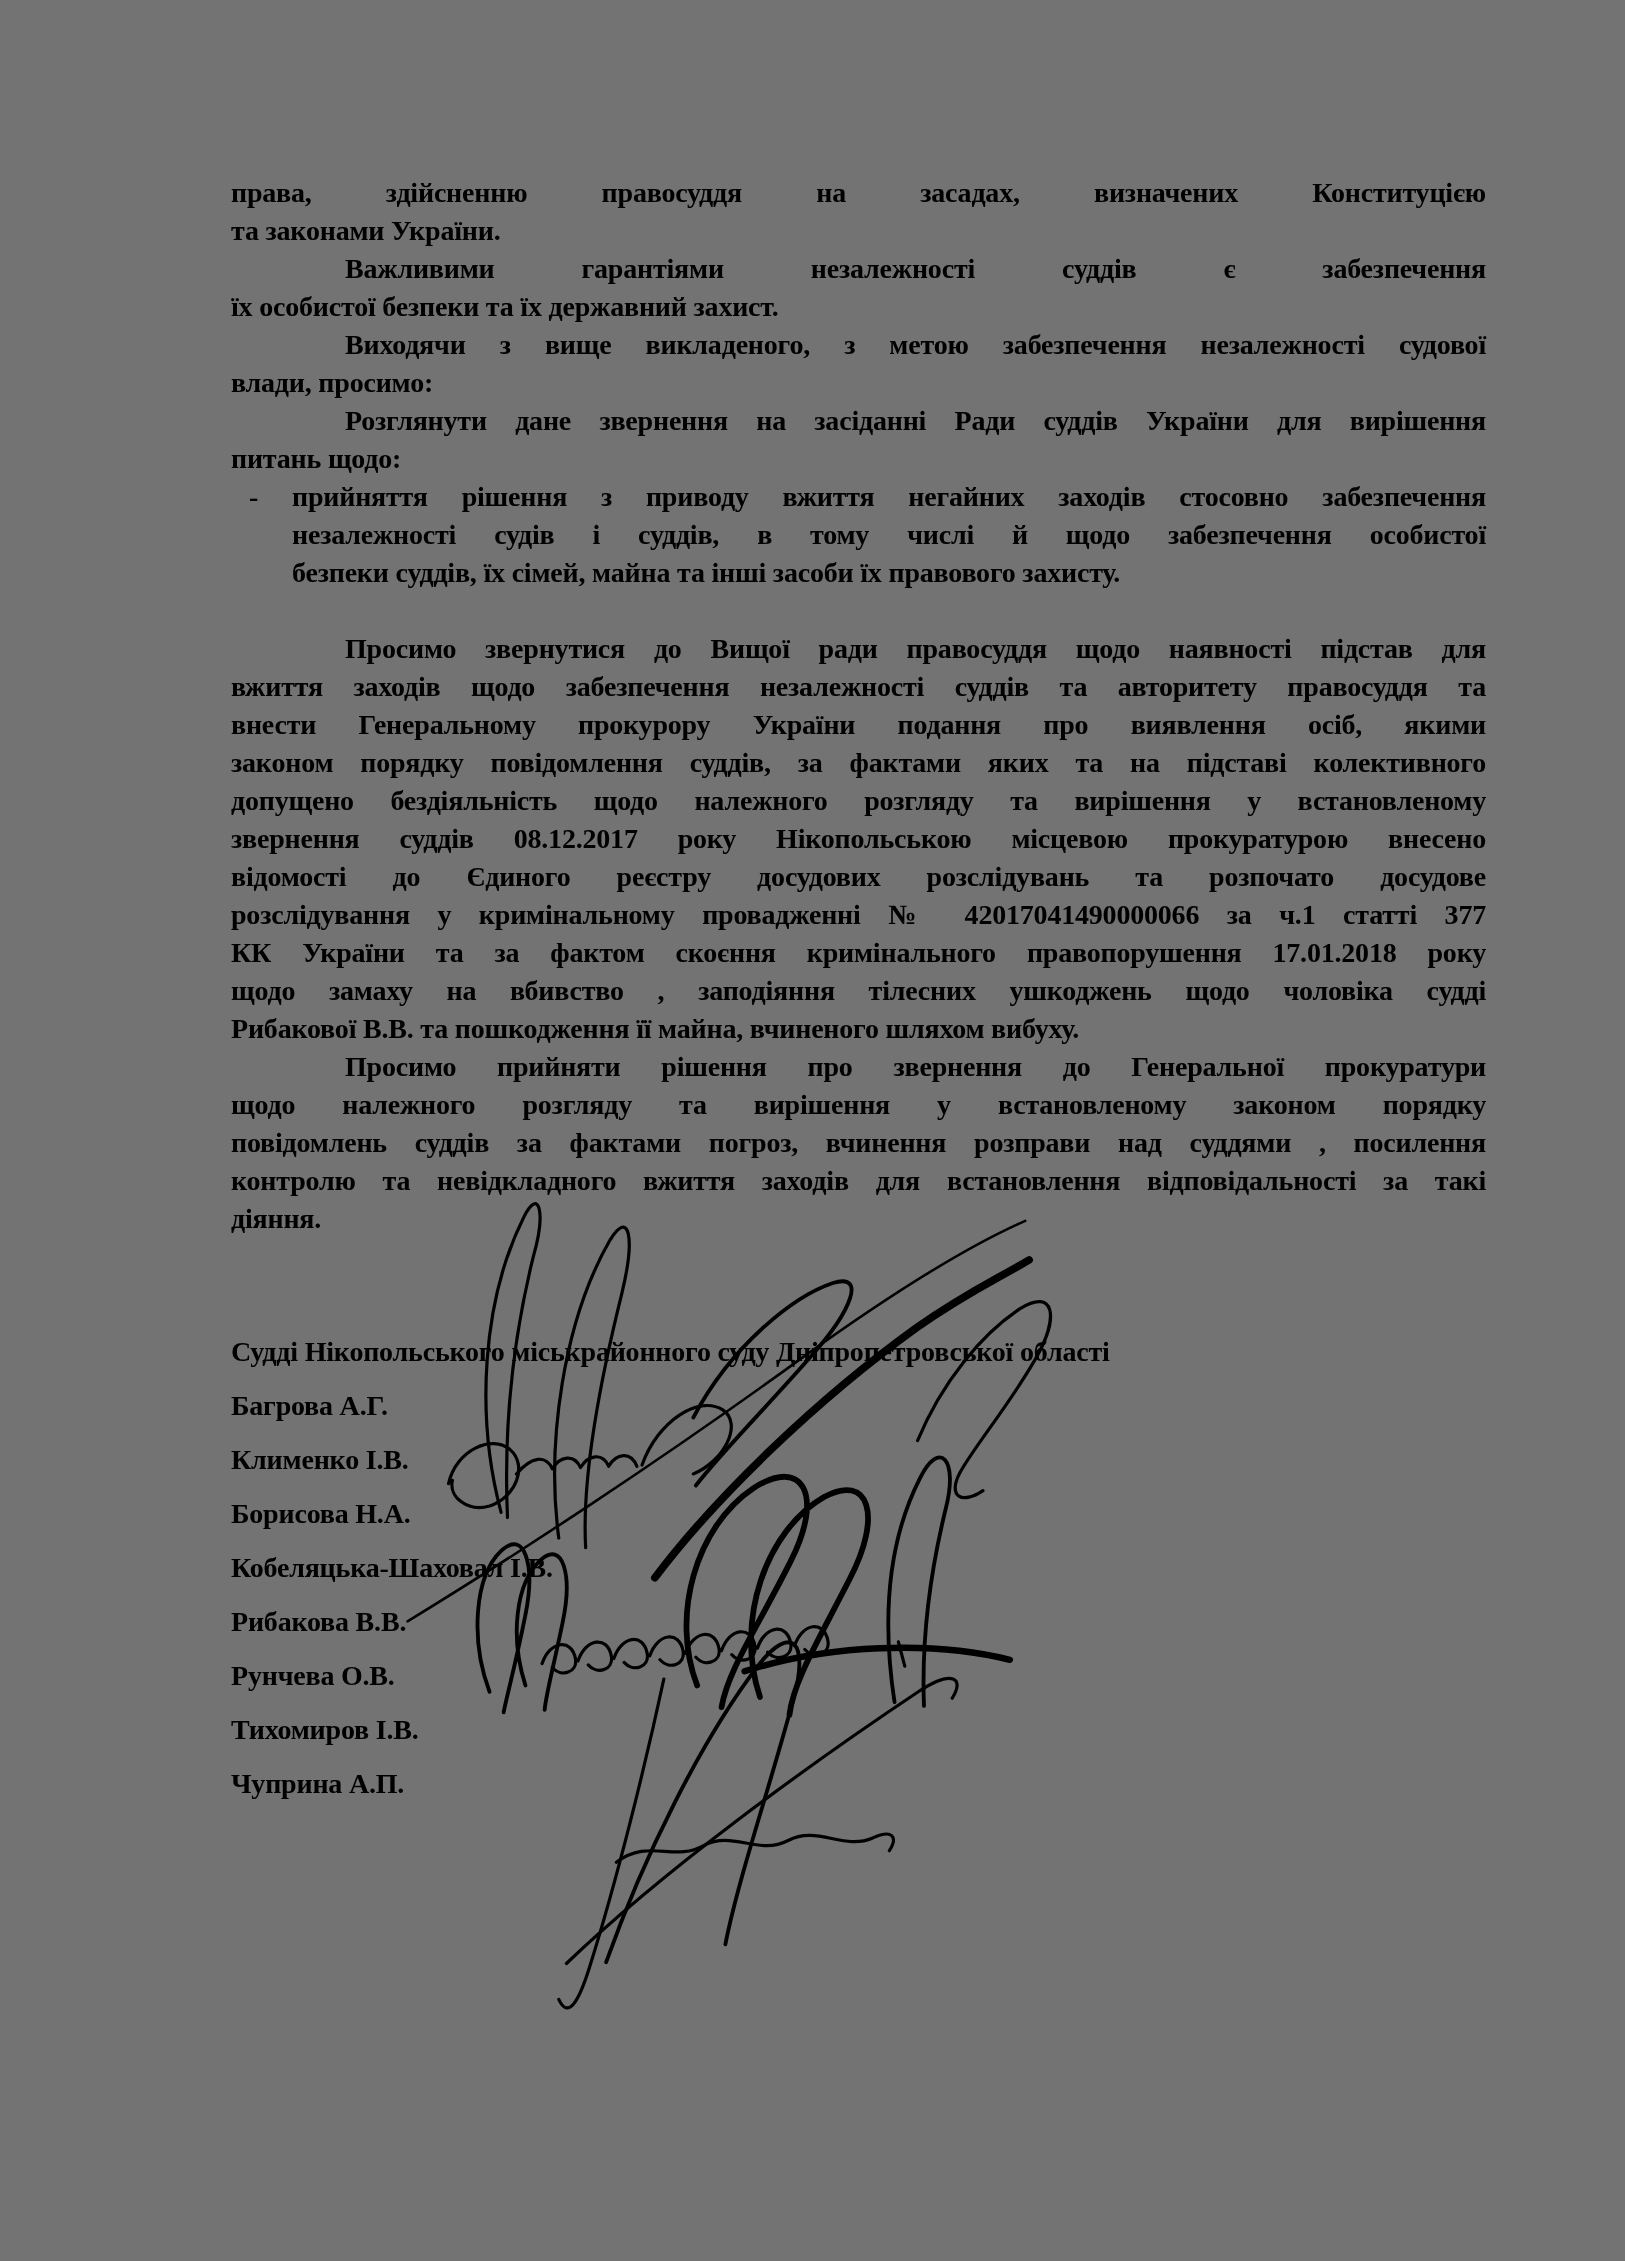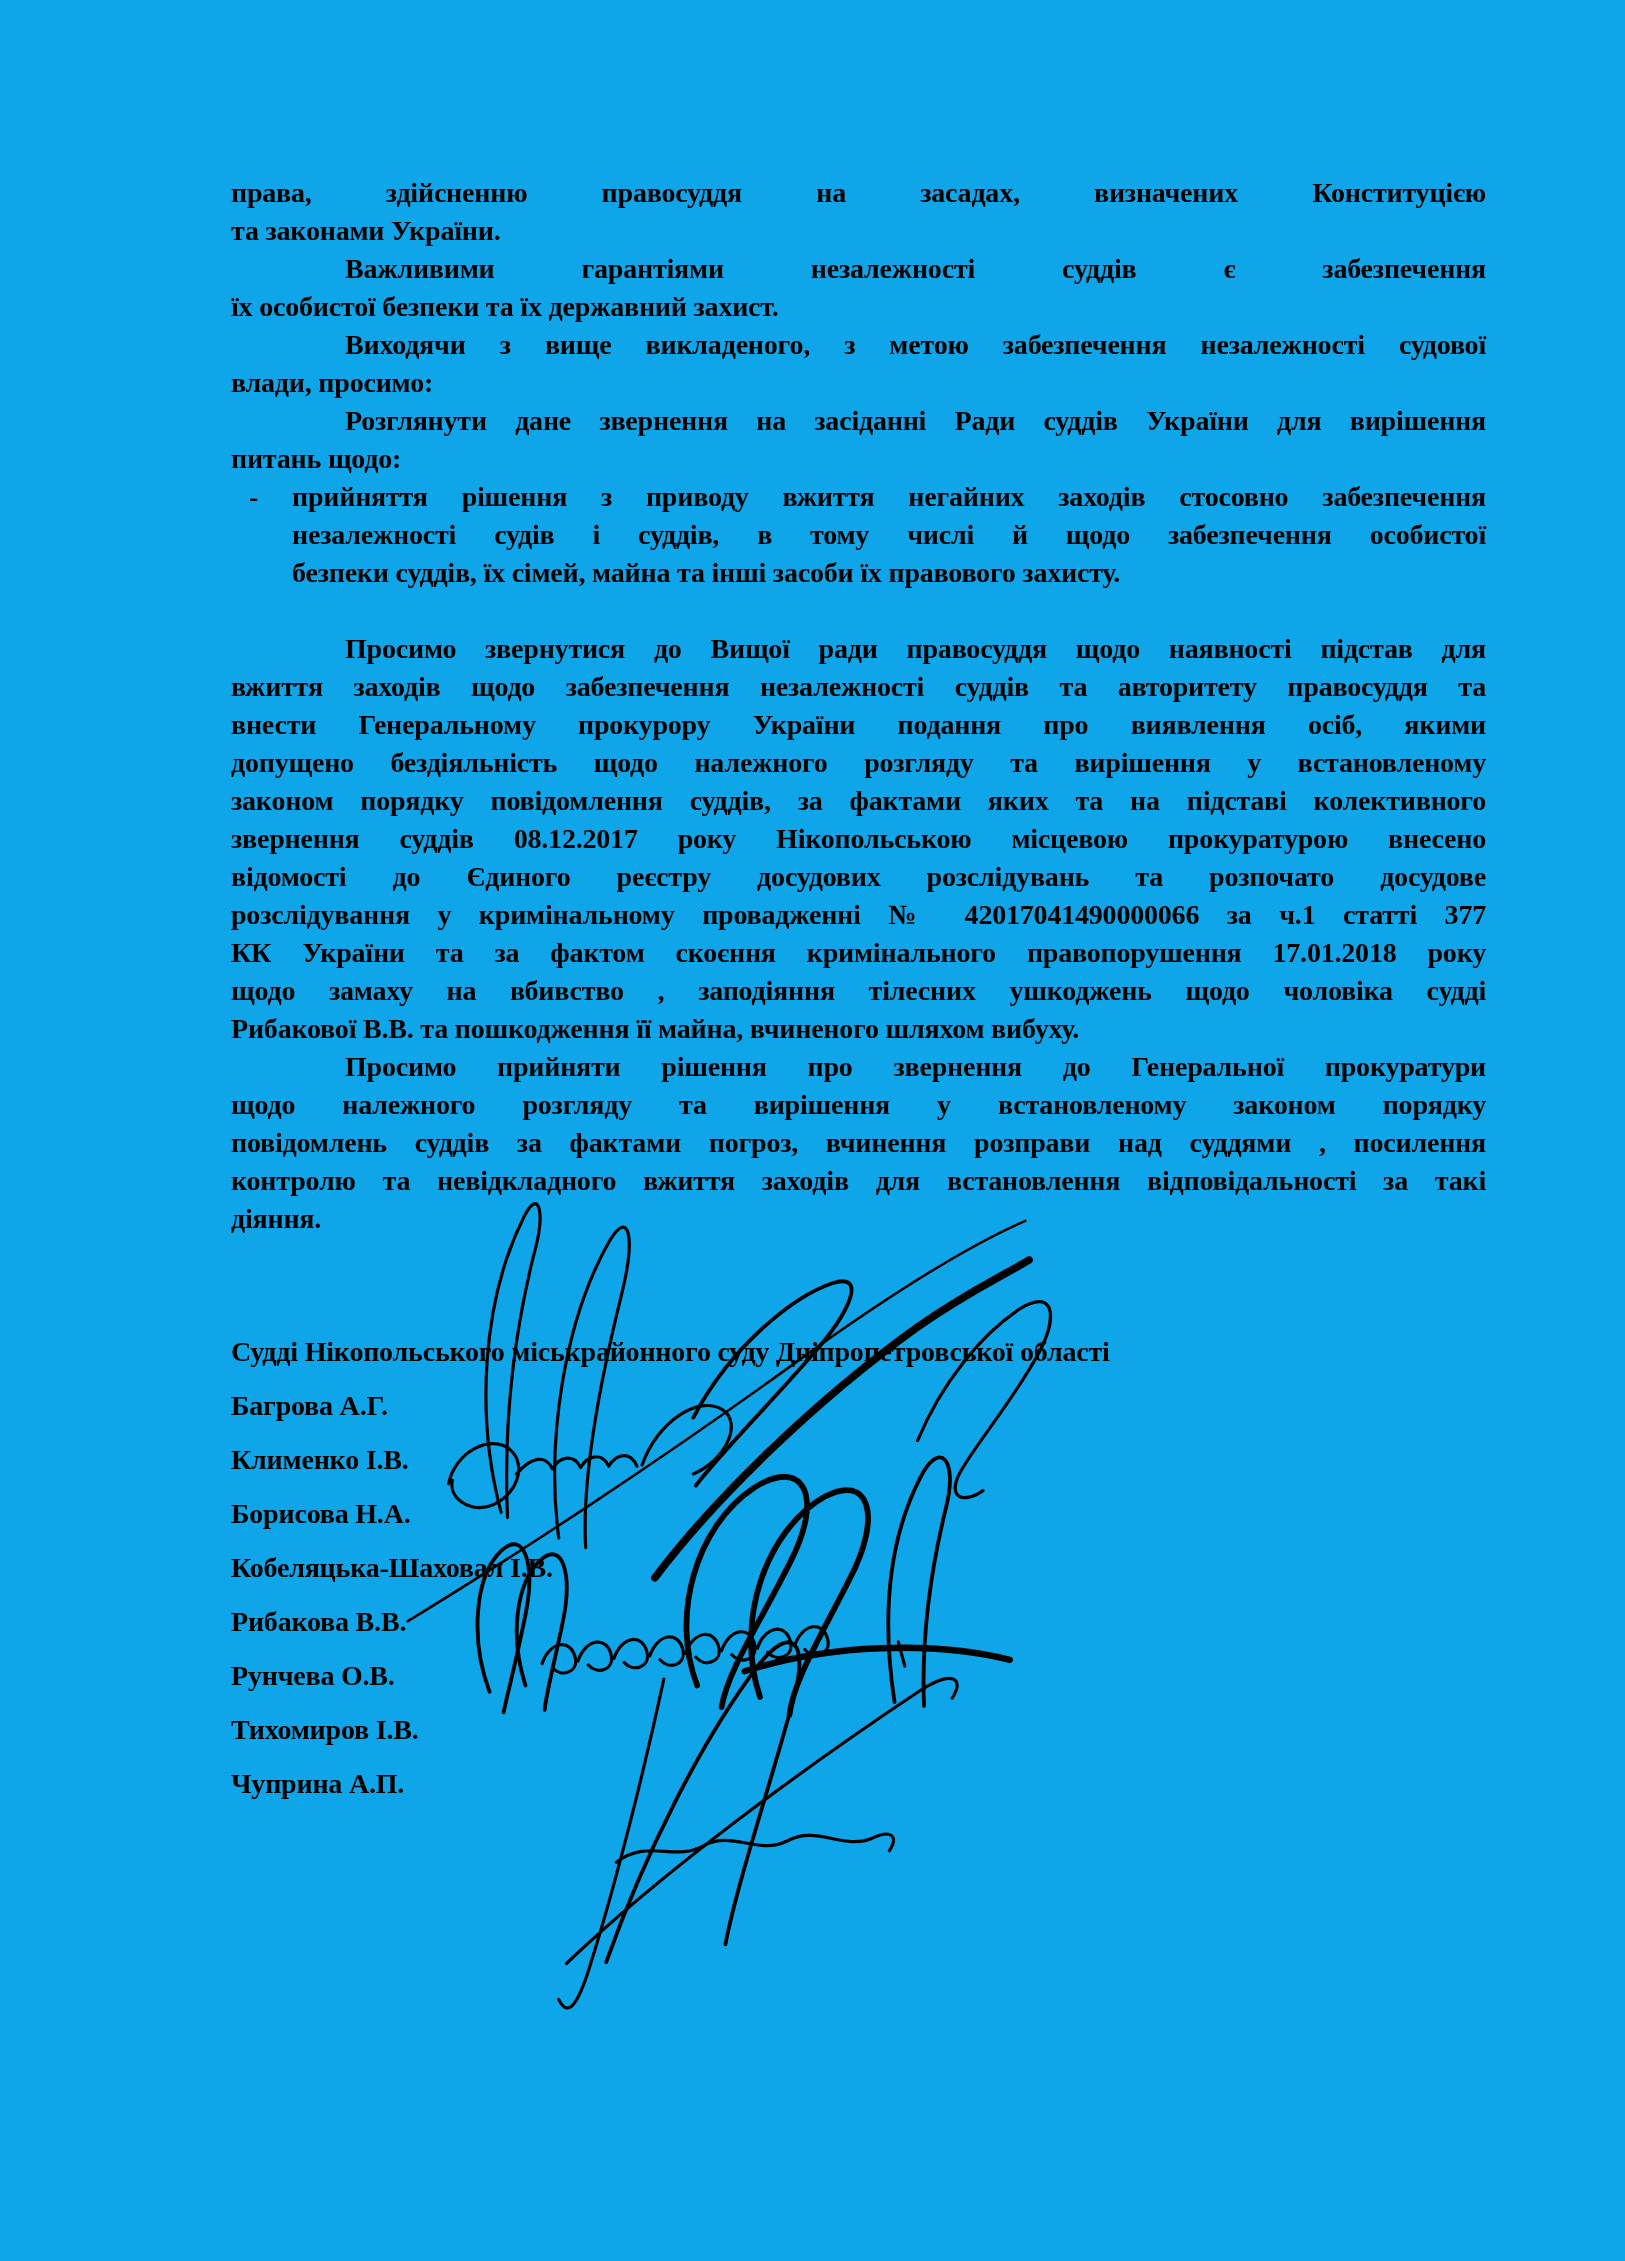--- a/index.html
+++ b/index.html
@@ -4,21 +4,21 @@
 <style>
   html, body { margin: 0; padding: 0; }
   body {
     width: 1625px; height: 2261px;
     background: #ffffff;
     position: relative;
     font-family: "Liberation Serif", "DejaVu Serif", serif;
     color: #000;
     overflow: hidden;
   }
-  .page { position: absolute; inset: 0; background: #0ea5e9; }
+  .page { position: absolute; inset: 0; background: #737373; }
   .body-text {
     position: absolute;
     left: 231px; top: 174px;
     width: 1255px;
     font-size: 28px;
     line-height: 38px;
     font-weight: bold;
     letter-spacing: -0.2px;
   }
   .line { min-height: 38px; }
@@ -62,22 +62,22 @@
       <div class="line j ind-para"><span>Виходячи з вище викладеного, з метою забезпечення незалежності судової</span></div>
       <div class="line l"><span>влади, просимо:</span></div>
       <div class="line j ind-para"><span>Розглянути дане звернення на засіданні Ради суддів України для вирішення</span></div>
       <div class="line l"><span>питань щодо:</span></div>
       <div class="line j ind-bullet"><span class="dash">-</span><span>прийняття рішення з приводу вжиття негайних заходів стосовно забезпечення</span></div>
       <div class="line j ind-bullet"><span>незалежності судів і суддів,  в тому числі й щодо забезпечення особистої</span></div>
       <div class="line l ind-bullet"><span>безпеки  суддів,  їх  сімей, майна та інші засоби їх правового захисту.</span></div>
       <div class="line j ind-para gap1"><span>Просимо звернутися  до Вищої ради правосуддя щодо наявності підстав для</span></div>
       <div class="line j"><span>вжиття заходів щодо забезпечення незалежності суддів та авторитету правосуддя та</span></div>
       <div class="line j"><span>внести Генеральному прокурору України подання про виявлення осіб, якими</span></div>
+      <div class="line j"><span>законом порядку повідомлення суддів, за фактами яких та на підставі колективного</span></div>
       <div class="line j"><span>допущено бездіяльність щодо належного розгляду та вирішення у встановленому</span></div>
-      <div class="line j"><span>законом порядку повідомлення суддів, за фактами яких та на підставі колективного</span></div>
       <div class="line j"><span>звернення суддів  08.12.2017 року Нікопольською місцевою прокуратурою внесено</span></div>
       <div class="line j"><span>відомості до Єдиного реєстру досудових розслідувань та розпочато досудове</span></div>
       <div class="line j"><span>розслідування у кримінальному провадженні № 42017041490000066 за ч.1 статті 377</span></div>
       <div class="line j"><span>КК України та за фактом скоєння кримінального правопорушення 17.01.2018 року</span></div>
       <div class="line j"><span>щодо замаху на вбивство , заподіяння тілесних ушкоджень щодо чоловіка судді</span></div>
       <div class="line l"><span>Рибакової В.В. та пошкодження її майна, вчиненого шляхом вибуху.</span></div>
       <div class="line j ind-para"><span>Просимо прийняти рішення про звернення до Генеральної прокуратури</span></div>
       <div class="line j"><span>щодо належного розгляду та вирішення у встановленому законом порядку</span></div>
       <div class="line j"><span>повідомлень суддів за фактами погроз, вчинення розправи над суддями , посилення</span></div>
       <div class="line j"><span>контролю та невідкладного вжиття заходів для встановлення  відповідальності  за такі</span></div>

